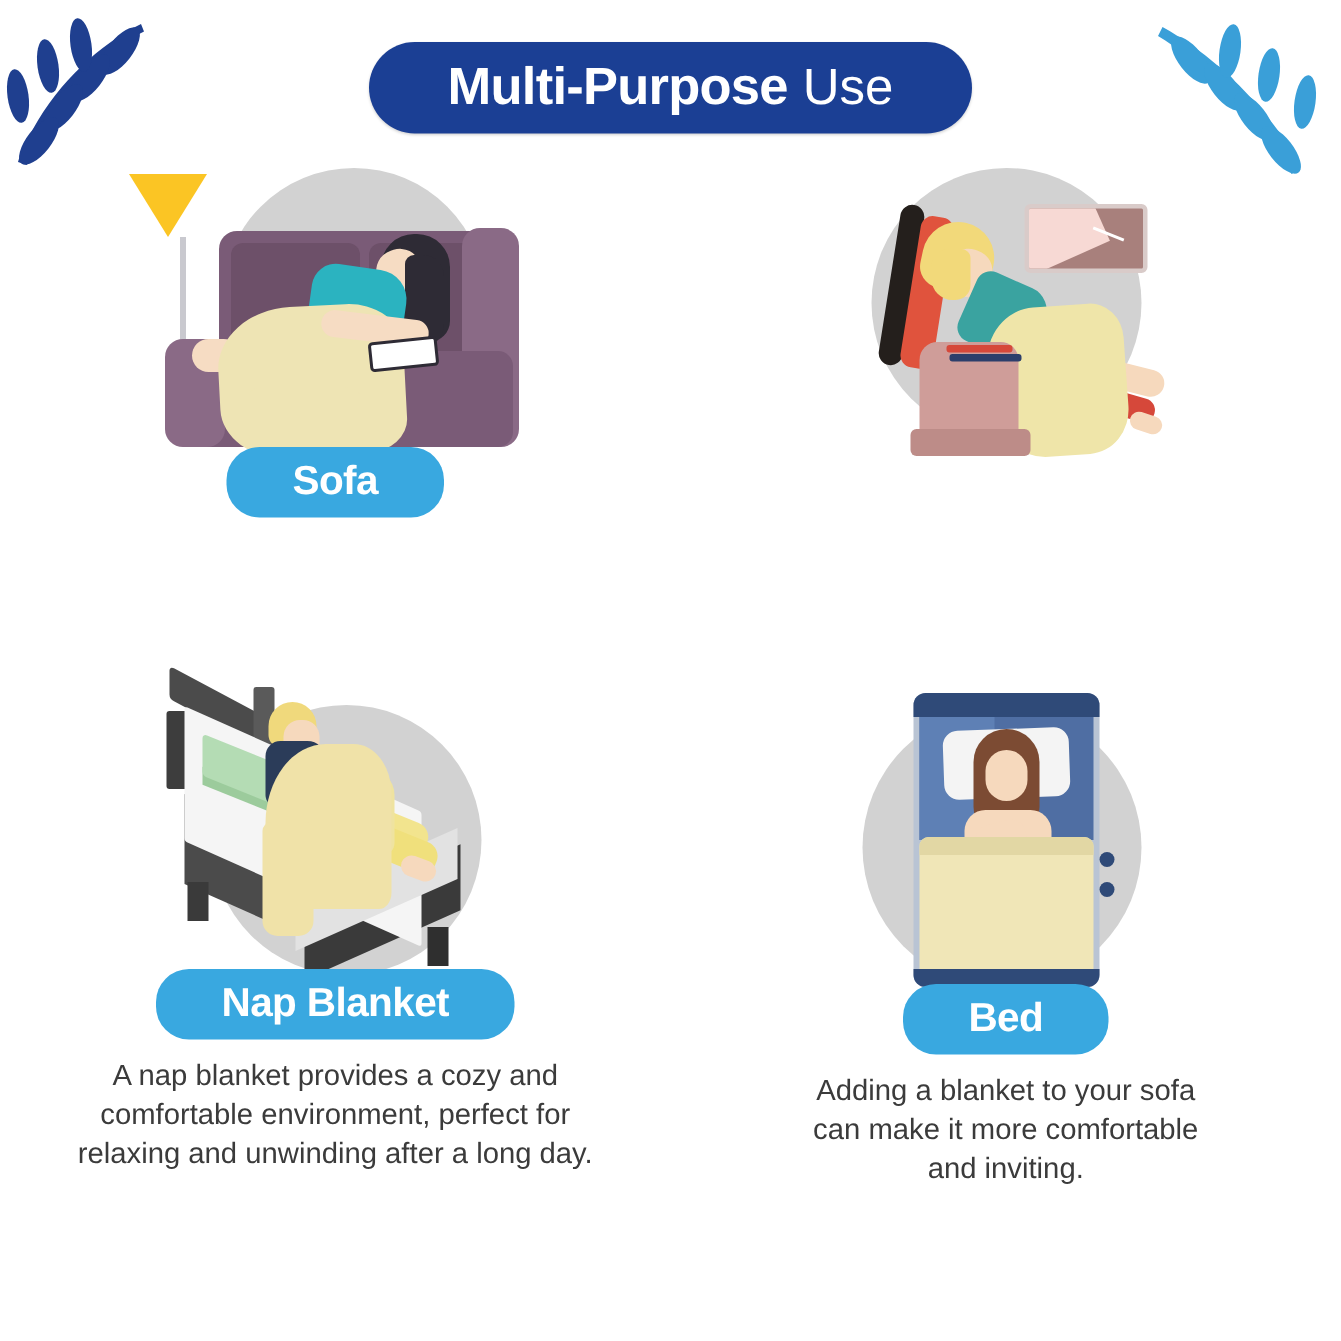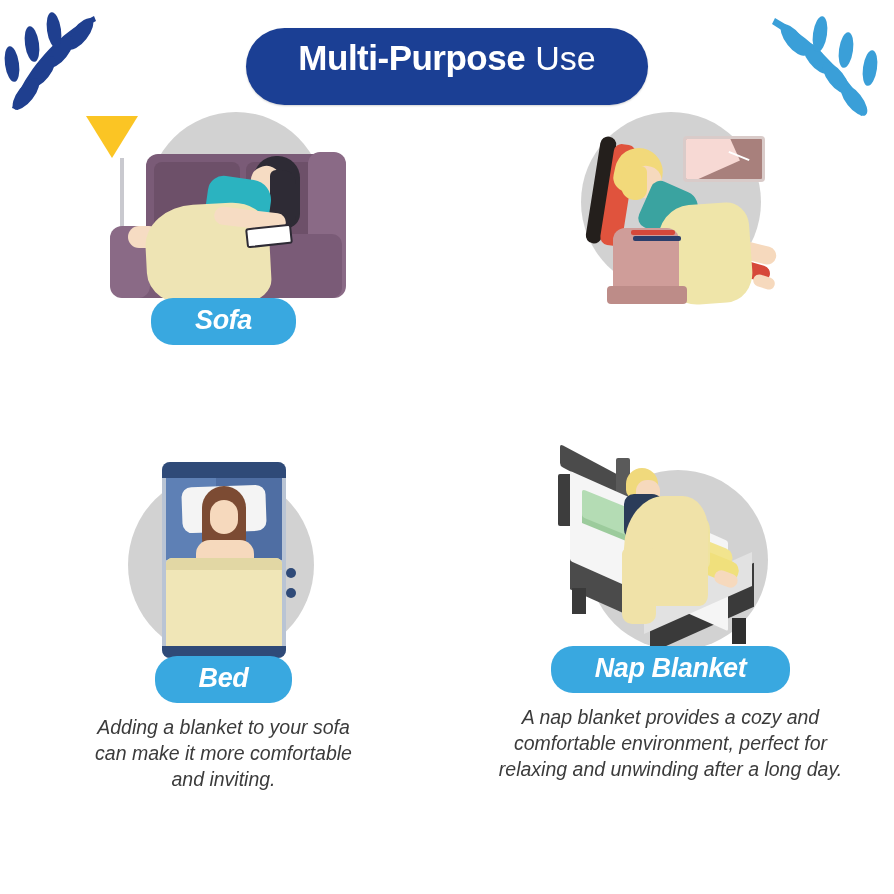--- a/index.html
+++ b/index.html
@@ -28,21 +28,21 @@
     position: absolute;
     top: 28px;
     left: 0;
     width: 894px;
     display: flex;
     justify-content: center;
   }
   .title-pill {
     background: #1b3f94;
     border-radius: 40px;
-    padding: 12px 52px 30px;
+    padding: 12px 52px 14px;
     display: flex;
     align-items: baseline;
     gap: 10px;
     box-shadow: 0 1px 2px rgba(0,0,0,0.18);
   }
   .title-strong {
     color: #ffffff;
     font-size: 35px;
     font-weight: bold;
     letter-spacing: -0.5px;
@@ -64,21 +64,20 @@
     width: 894px;
     display: grid;
     grid-template-columns: 447px 447px;
     grid-template-rows: 348px 348px;
   }
   .card {
     position: relative;
     display: flex;
     flex-direction: column;
     align-items: center;
-    font-style: italic;
   }
   .art {
     position: relative;
     width: 260px;
     height: 196px;
     display: flex;
     align-items: center;
     justify-content: center;
   }
   .card-r1c2 .art { width: 232px; }
@@ -564,46 +563,20 @@
         <div class="trav-leg"></div>
         <div class="trav-leg2"></div>
         <div class="trav-foot"></div>
         <div class="trav-blanket"></div>
         <div class="trav-seat-base"></div>
         <div class="trav-seat-base2"></div>
         <div class="trav-tray"></div>
         <div class="trav-tray2"></div>
       </div>
     </div>
-  </div>
-
-  <div class="card card-r2c1">
-    <div class="art">
-      <div class="sofa-scene">
-        <div class="circle-bg bed-circle"></div>
-        <div class="bed-frame"></div>
-        <div class="bed-sheet-blue"></div>
-        <div class="bed-sheet-blue2"></div>
-        <div class="bed-headboard"></div>
-        <div class="bed-pillow"></div>
-        <div class="bed-hair"></div>
-        <div class="bed-face"></div>
-        <div class="bed-shoulder"></div>
-        <div class="bed-arm"></div>
-        <div class="bed-blanket"></div>
-        <div class="bed-blanket-fold"></div>
-        <div class="bed-foot"></div>
-        <div class="bed-knob k1"></div>
-        <div class="bed-knob k2"></div>
-      </div>
-    </div>
-    <div class="badge">Bed</div>
-    <div class="desc">Adding a blanket to your sofa
-can make it more comfortable
-and inviting.</div>
   </div>
 
   <div class="card card-r2c2">
     <div class="art">
       <div class="sofa-scene">
         <div class="circle-bg nap-circle"></div>
         <div class="nap-head-post"></div>
         <div class="nap-head-board"></div>
         <div class="nap-head-post2"></div>
         <div class="nap-base"></div>
@@ -624,13 +597,39 @@
         <div class="nap-blanket"></div>
         <div class="nap-blanket-drop"></div>
       </div>
     </div>
     <div class="badge">Nap Blanket</div>
     <div class="desc">A nap blanket provides a cozy and
 comfortable  environment, perfect for
 relaxing and unwinding after a long day.</div>
   </div>
 
+  <div class="card card-r2c1">
+    <div class="art">
+      <div class="sofa-scene">
+        <div class="circle-bg bed-circle"></div>
+        <div class="bed-frame"></div>
+        <div class="bed-sheet-blue"></div>
+        <div class="bed-sheet-blue2"></div>
+        <div class="bed-headboard"></div>
+        <div class="bed-pillow"></div>
+        <div class="bed-hair"></div>
+        <div class="bed-face"></div>
+        <div class="bed-shoulder"></div>
+        <div class="bed-arm"></div>
+        <div class="bed-blanket"></div>
+        <div class="bed-blanket-fold"></div>
+        <div class="bed-foot"></div>
+        <div class="bed-knob k1"></div>
+        <div class="bed-knob k2"></div>
+      </div>
+    </div>
+    <div class="badge">Bed</div>
+    <div class="desc">Adding a blanket to your sofa
+can make it more comfortable
+and inviting.</div>
+  </div>
+
 </div>
 
 </body></html>

